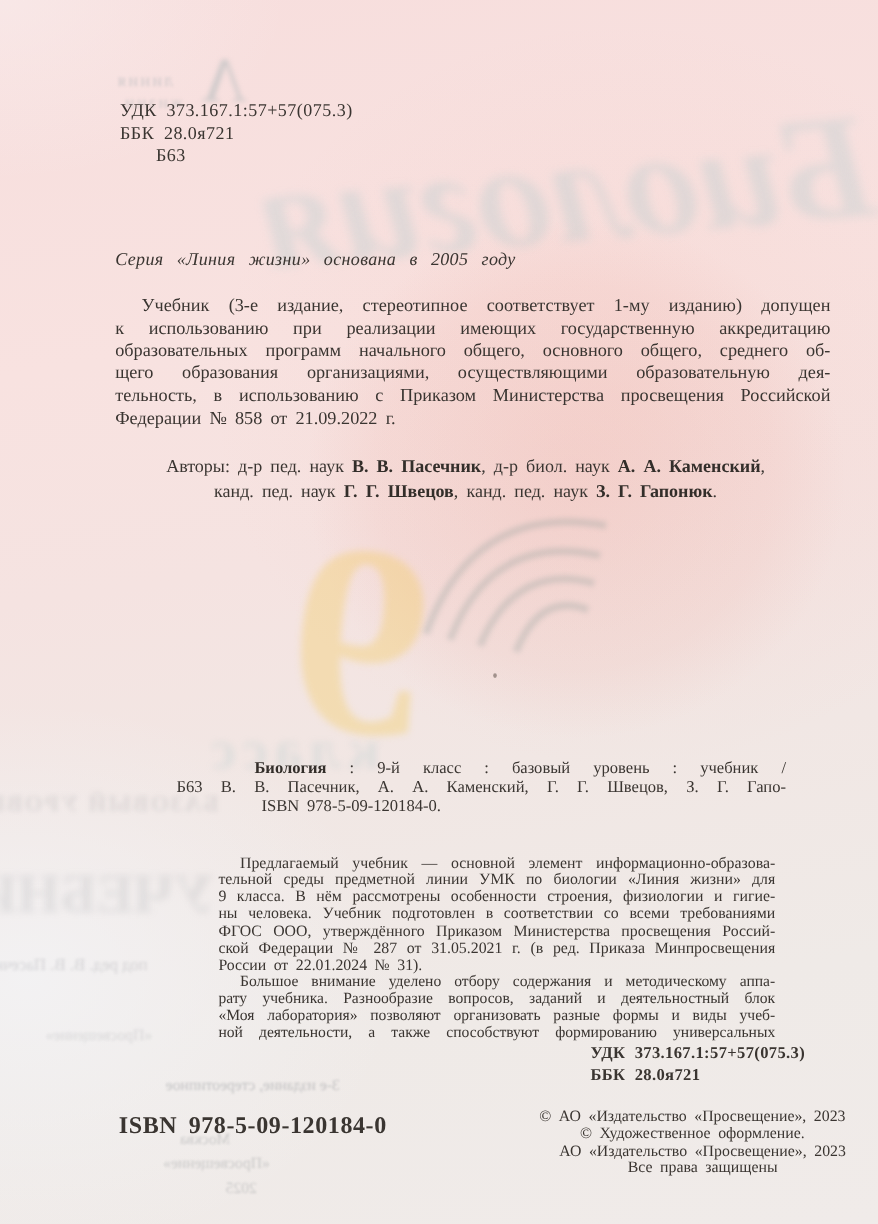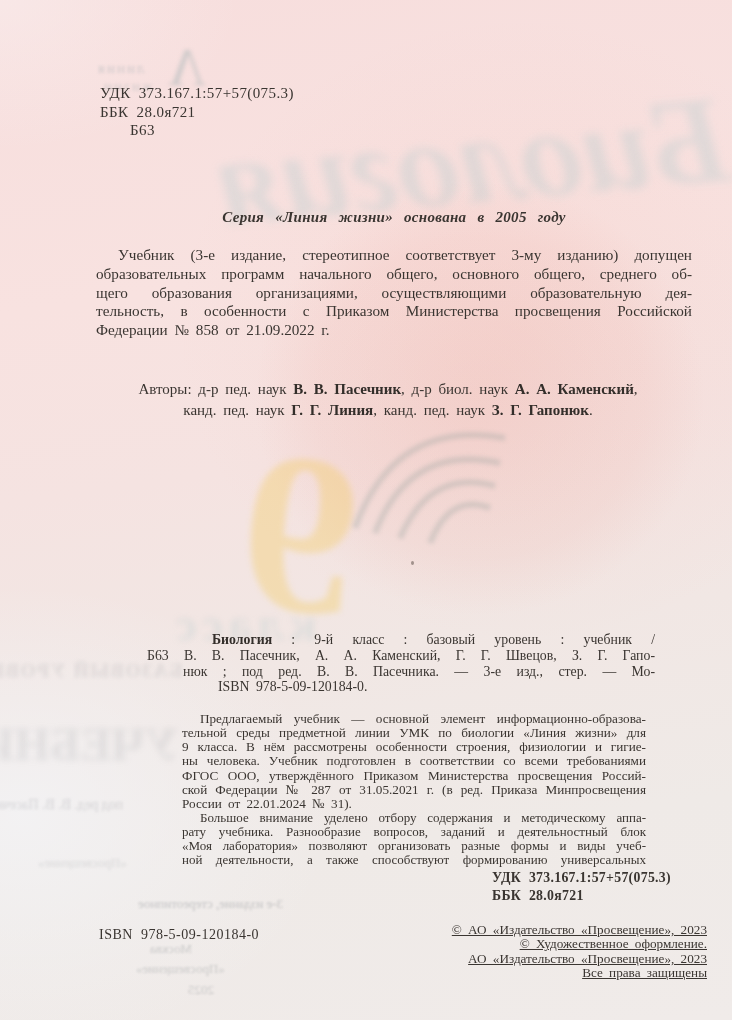--- a/index.html
+++ b/index.html
@@ -11,34 +11,34 @@
       radial-gradient(ellipse 300px 290px at 480px 398px, rgba(233,150,138,0.20), rgba(233,150,138,0.10) 55%, rgba(233,150,138,0) 75%),
       radial-gradient(ellipse 430px 390px at 520px 330px, rgba(240,170,155,0.12), rgba(240,170,155,0) 80%),
       radial-gradient(ellipse 430px 320px at 3% 80%, rgba(243,243,245,0.85), rgba(243,243,245,0) 72%),
       radial-gradient(ellipse 320px 200px at 0% 0%, rgba(249,239,239,0.55), rgba(249,239,239,0) 75%),
       linear-gradient(172deg,#f7dedd 0%,#f8e2e0 28%,#f5e3e1 45%,#f1e7e4 62%,#efeae7 80%,#f0ebe9 100%);
   }
   
   .blk{position:absolute;}
   .top-codes{left:100px;top:84px;font-size:15px;line-height:18.6px;letter-spacing:.4px;word-spacing:4px;}
   .top-codes .sign{padding-left:30px;}
-  .series{left:96px;top:209px;width:596px;text-align:center;font-style:italic;font-size:15px;word-spacing:7px;letter-spacing:.3px;font-weight:bold;}
+  .series{left:96px;top:209px;width:596px;font-style:italic;font-size:15px;word-spacing:7px;letter-spacing:.3px;}
   .main-para{left:96px;top:246px;width:596px;font-size:15.2px;line-height:18.8px;}
   .authors{left:100px;top:379px;width:576px;font-size:15px;line-height:20.6px;word-spacing:3.5px;}
   .biblio{left:147px;top:632px;width:508px;font-size:13.8px;line-height:15.8px;}
   .annot1{left:182px;top:712px;width:464px;font-size:13.2px;line-height:14.15px;}
   .annot2{left:182px;top:811px;width:464px;font-size:13px;line-height:14.15px;}
   .codes-right{left:492px;top:869px;font-size:13.8px;font-weight:bold;line-height:17.8px;letter-spacing:.3px;word-spacing:4px;}
-  .isbn-bottom{left:99px;top:927px;font-size:14px;font-weight:normal;letter-spacing:.5px;word-spacing:4px;}
+  .isbn-bottom{left:99px;top:927px;font-size:20px;font-weight:bold;letter-spacing:.5px;word-spacing:4px;}
   .copyright{left:447px;top:923px;width:260px;font-size:13.2px;line-height:14.4px;word-spacing:2px;}
   
   .lines .ln{text-align:justify;text-align-last:justify;}
   .lines .ln.nj{text-align-last:auto;word-spacing:3px;}
   .center .ln,.center .ln.nj{text-align:center;text-align-last:center;}
-  .plain .ln,.plain .ln.nj{text-align:right;text-align-last:auto;text-decoration:underline;}
+  .plain .ln,.plain .ln.nj{text-align:center;text-align-last:auto;}
   b{color:#332e2a;}
   
   .g{position:absolute;pointer-events:none;white-space:nowrap;font-family:"Liberation Serif","DejaVu Serif",serif;}
   .mir{transform:scaleX(-1);}
   #g-logo-mark{left:168px;top:38px;font-size:52px;color:rgba(158,175,178,0.45);filter:blur(2px);}
   #g-logo-t1{left:96px;top:60px;font-size:15px;letter-spacing:2px;color:rgba(150,165,170,0.40);filter:blur(1.5px);}
   #g-logo-t2{left:102px;top:78px;font-size:15px;letter-spacing:2px;color:rgba(150,165,170,0.35);filter:blur(1.5px);}
   #g-script{left:250px;top:88px;width:480px;font-size:125px;font-style:italic;font-weight:bold;
             color:rgba(135,188,196,0.20);transform:scaleX(-1) rotate(5deg);filter:blur(4px);}
   #g-nine{left:243px;top:420px;font-size:228px;font-weight:bold;color:rgba(242,206,104,0.40);
@@ -89,36 +89,36 @@
 
   <div class="blk top-codes">
     <div>УДК 373.167.1:57+57(075.3)</div>
     <div>ББК 28.0я721</div>
     <div class="sign">Б63</div>
   </div>
 
   <div class="blk series">Серия «Линия жизни» основана в 2005 году</div>
 
   <div class="blk main-para lines">
-      <div class="ln" style="padding-left: 22px;">Учебник (3-е издание, стереотипное соответствует 3-му изданию) допущен</div>
+      <div class="ln" style="padding-left: 22px;">Учебник (3-е издание, стереотипное соответствует 1-му изданию) допущен</div>
+      <div class="ln">к использованию при реализации имеющих государственную аккредитацию</div>
       <div class="ln">образовательных программ начального общего, основного общего, среднего об-</div>
       <div class="ln">щего образования организациями, осуществляющими образовательную дея-</div>
-      <div class="ln">тельность, в особенности с Приказом Министерства просвещения Российской</div>
+      <div class="ln">тельность, в использованию с Приказом Министерства просвещения Российской</div>
       <div class="ln nj">Федерации № 858 от 21.09.2022 г.</div>
     </div>
 
   <div class="blk authors lines center">
       <div class="ln nj">Авторы: д-р пед. наук <b>В. В. Пасечник</b>, д-р биол. наук <b>А. А. Каменский</b>,</div>
-      <div class="ln nj">канд. пед. наук <b>Г. Г. Линия</b>, канд. пед. наук <b>З. Г. Гапонюк</b>.</div>
+      <div class="ln nj">канд. пед. наук <b>Г. Г. Швецов</b>, канд. пед. наук <b>З. Г. Гапонюк</b>.</div>
     </div>
 
   <div class="blk biblio lines">
       <div class="ln" style="padding-left: 65px; font-family: Liberation Serif, serif;"><b>Биология</b> : 9-й класс : базовый уровень : учебник /</div>
       <div class="ln">Б63 В. В. Пасечник, А. А. Каменский, Г. Г. Швецов, З. Г. Гапо-</div>
-      <div class="ln" style="padding-left: 36px;">нюк ; под ред. В. В. Пасечника. — 3-е изд., стер. — Мо-</div>
       <div class="ln nj" style="padding-left: 71px;">ISBN 978-5-09-120184-0.</div>
     </div>
 
   <div class="blk annot1 lines">
       <div class="ln" style="padding-left: 18px;">Предлагаемый учебник — основной элемент информационно-образова-</div>
       <div class="ln">тельной среды предметной линии УМК по биологии «Линия жизни» для</div>
       <div class="ln">9 класса. В нём рассмотрены особенности строения, физиологии и гигие-</div>
       <div class="ln">ны человека. Учебник подготовлен в соответствии со всеми требованиями</div>
       <div class="ln">ФГОС ООО, утверждённого Приказом Министерства просвещения Россий-</div>
       <div class="ln">ской Федерации № 287 от 31.05.2021 г. (в ред. Приказа Минпросвещения</div>

